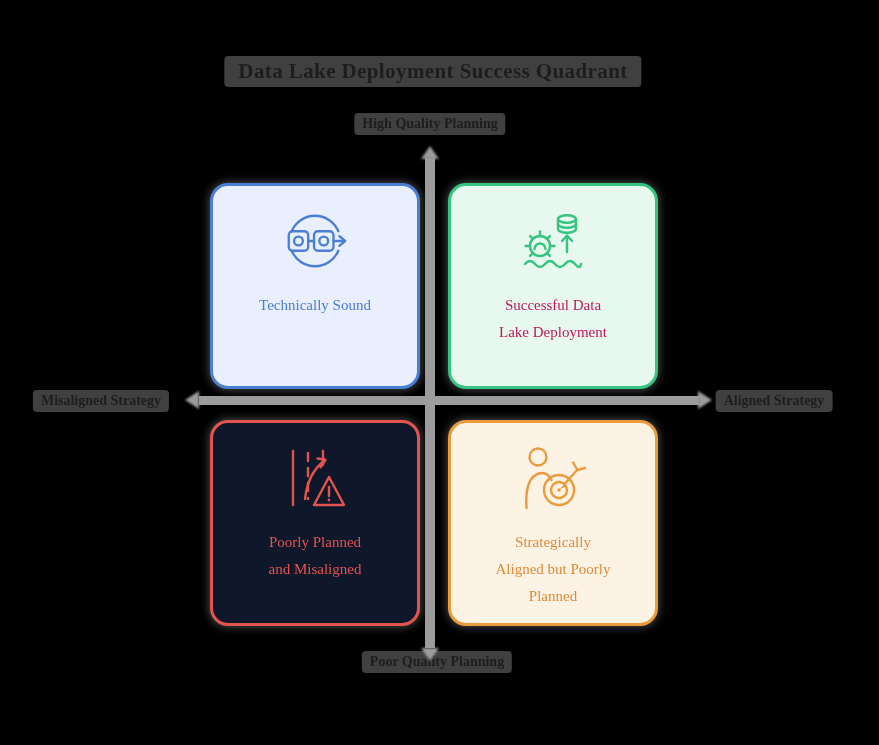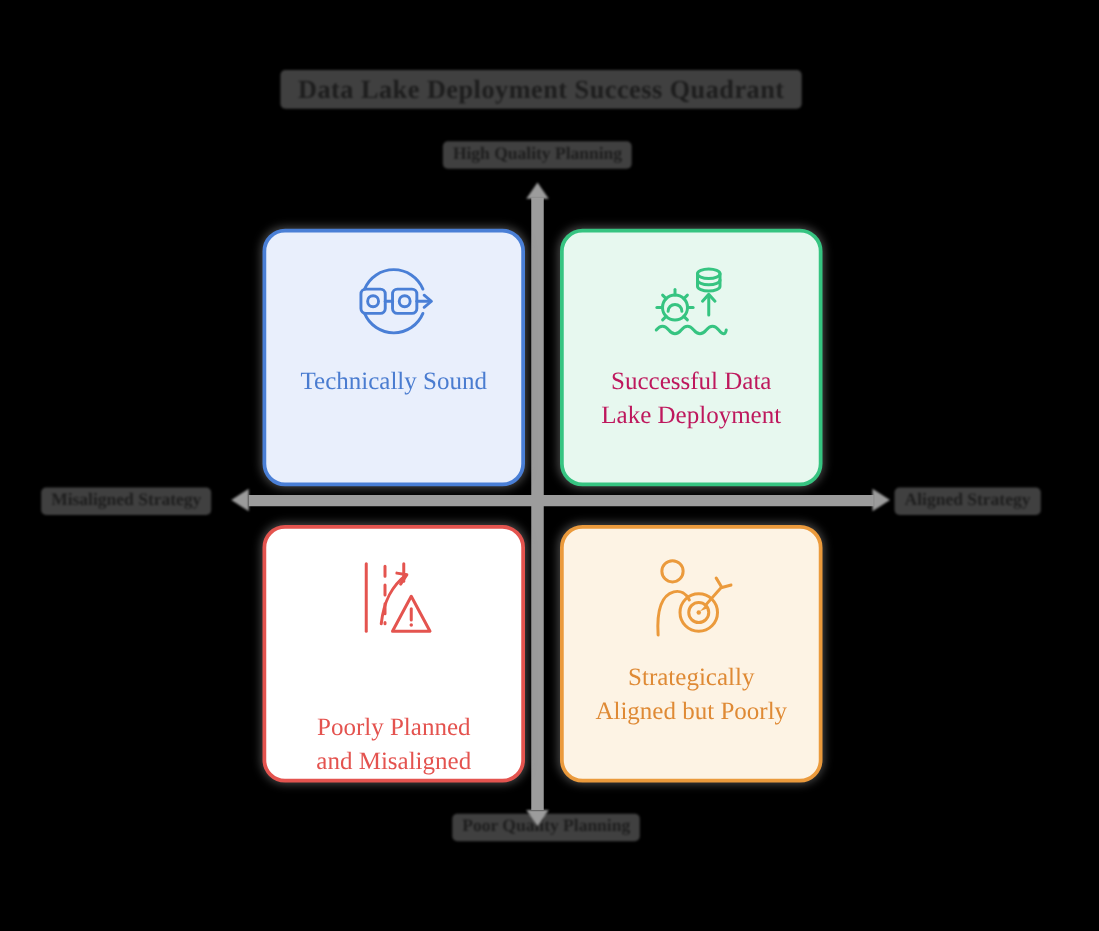--- a/index.html
+++ b/index.html
@@ -25,26 +25,26 @@
   .arrow-left{border-top:9px solid transparent;border-bottom:9px solid transparent;border-right:14px solid #9c9c9c;}
   .arrow-right{border-top:9px solid transparent;border-bottom:9px solid transparent;border-left:14px solid #9c9c9c;}
   
   .card{
     position:absolute;width:210px;height:206px;border-radius:18px;
     box-sizing:border-box;border:3px solid;display:flex;flex-direction:column;
     align-items:center;box-shadow:0 0 8px 1px rgba(145,145,145,.5);
   }
   .card .icon{margin-top:24px;height:62px;display:flex;align-items:center;justify-content:center;}
   .card .icon svg{stroke:currentColor;fill:none;stroke-width:2.4;stroke-linecap:round;stroke-linejoin:round;}
-  .card .caption{margin-top:20px;text-align:center;font-size:20px;line-height:27px;font-weight:400;}
+  .card .caption{margin-top:20px;text-align:center;font-size:15px;line-height:27px;font-weight:400;}
   .card-blue{background:#e9effc;border-color:#4a7fd6;}
   .card-blue .icon{color:#4a7fd6;} .card-blue .caption{color:#4a7cd0;}
   .card-green{background:#e7f8ef;border-color:#36c481;}
   .card-green .icon{color:#36c481;} .card-green .caption{color:#be185d;}
-  .card-red{background:#ffffff;border-color:#e4544f;justify-content:space-between;}
+  .card-red{background:#0f172a;border-color:#e4544f;}
   .card-red .icon{color:#e4544f;} .card-red .caption{color:#e4534f;}
   .card-orange{background:#fdf3e4;border-color:#eb9a3c;align-items:center;}
   .card-orange .icon{color:#eb9a3c;} .card-orange .caption{color:#df8a35;}
 </style>
 </head>
 <body>
 
 <div id="stage">
 
   <div class="dim-label dim-title" style="left:433px;top:56px;">Data Lake Deployment Success Quadrant</div>
@@ -138,16 +138,17 @@
         <circle cx="38" cy="44" r="8"></circle>
         <circle cx="38" cy="44" r="1.8" fill="currentColor" stroke="none"></circle>
         <line x1="56" y1="24" x2="44" y2="37.5"></line>
         <path d="M52 16.5 L56.5 24 L64 22"></path>
         <path d="M39 43 L43.6 37.8 L46.2 40.1 Z" fill="currentColor" stroke="none"></path>
       </svg>
     </div>
     <div class="caption">
       <div>Strategically</div>
       <div>Aligned but Poorly</div>
+      <div>Planned</div>
     </div>
   </div>
 
 </div>
 
 </body></html>

